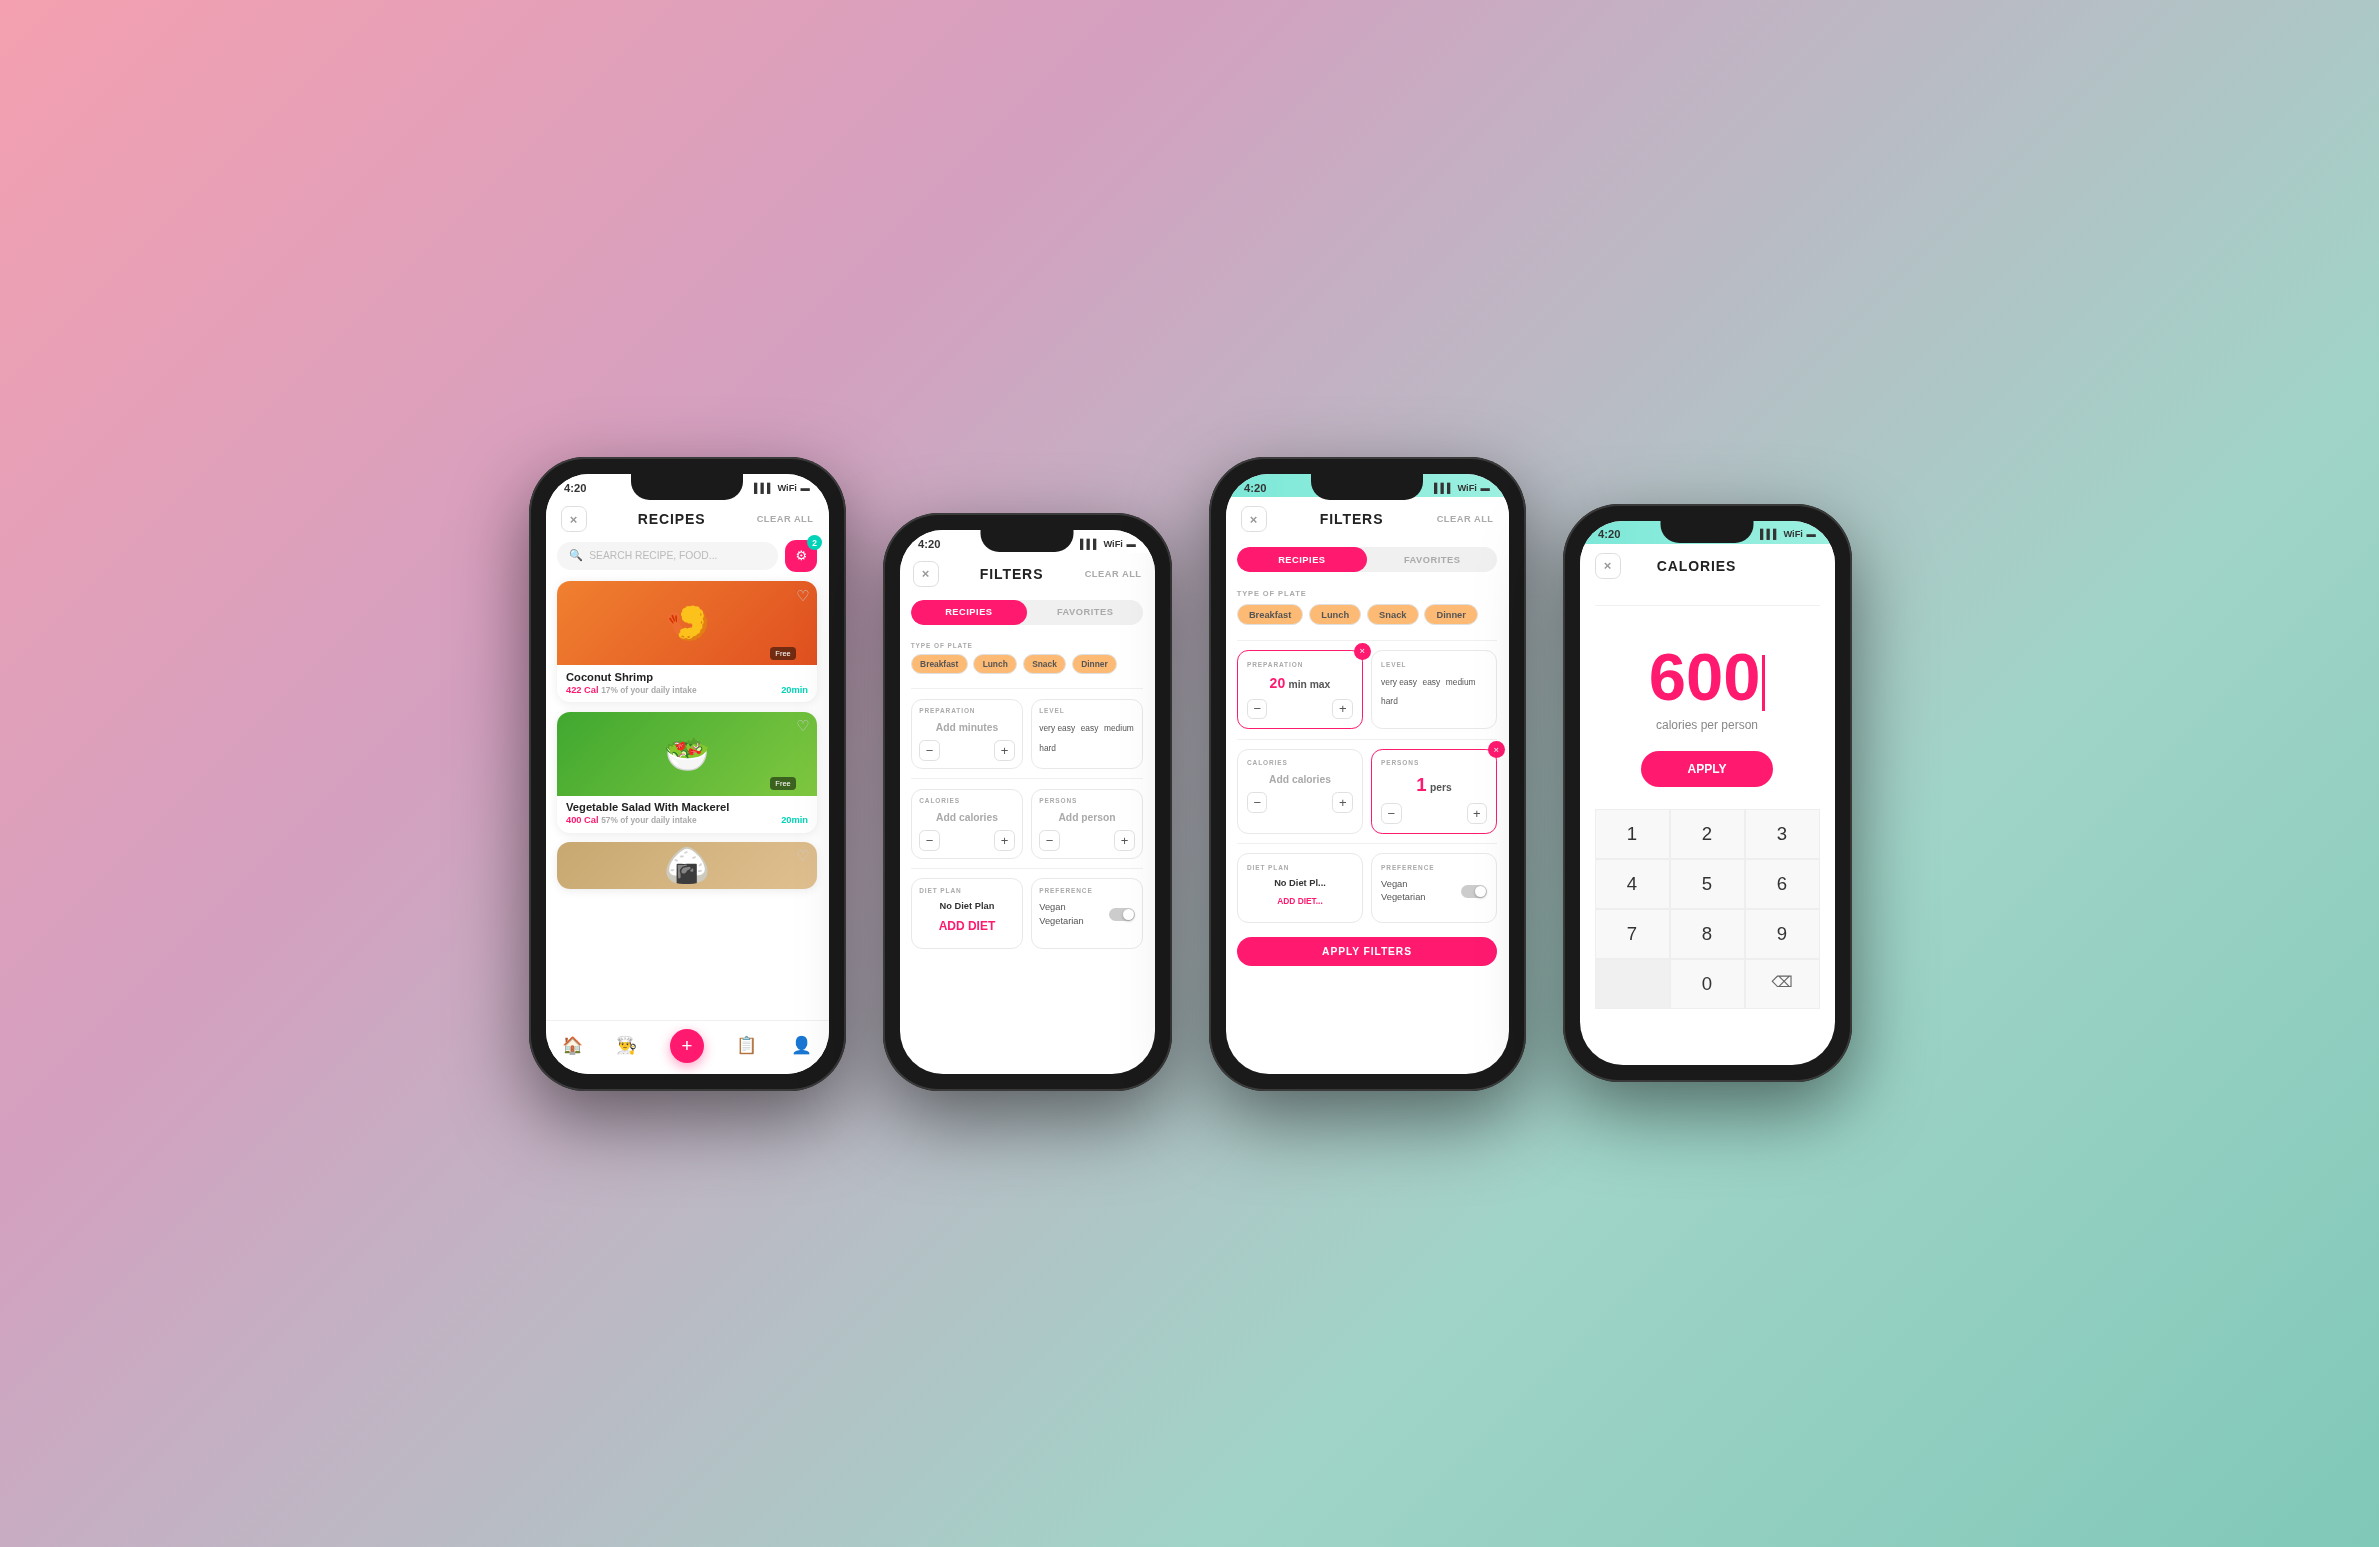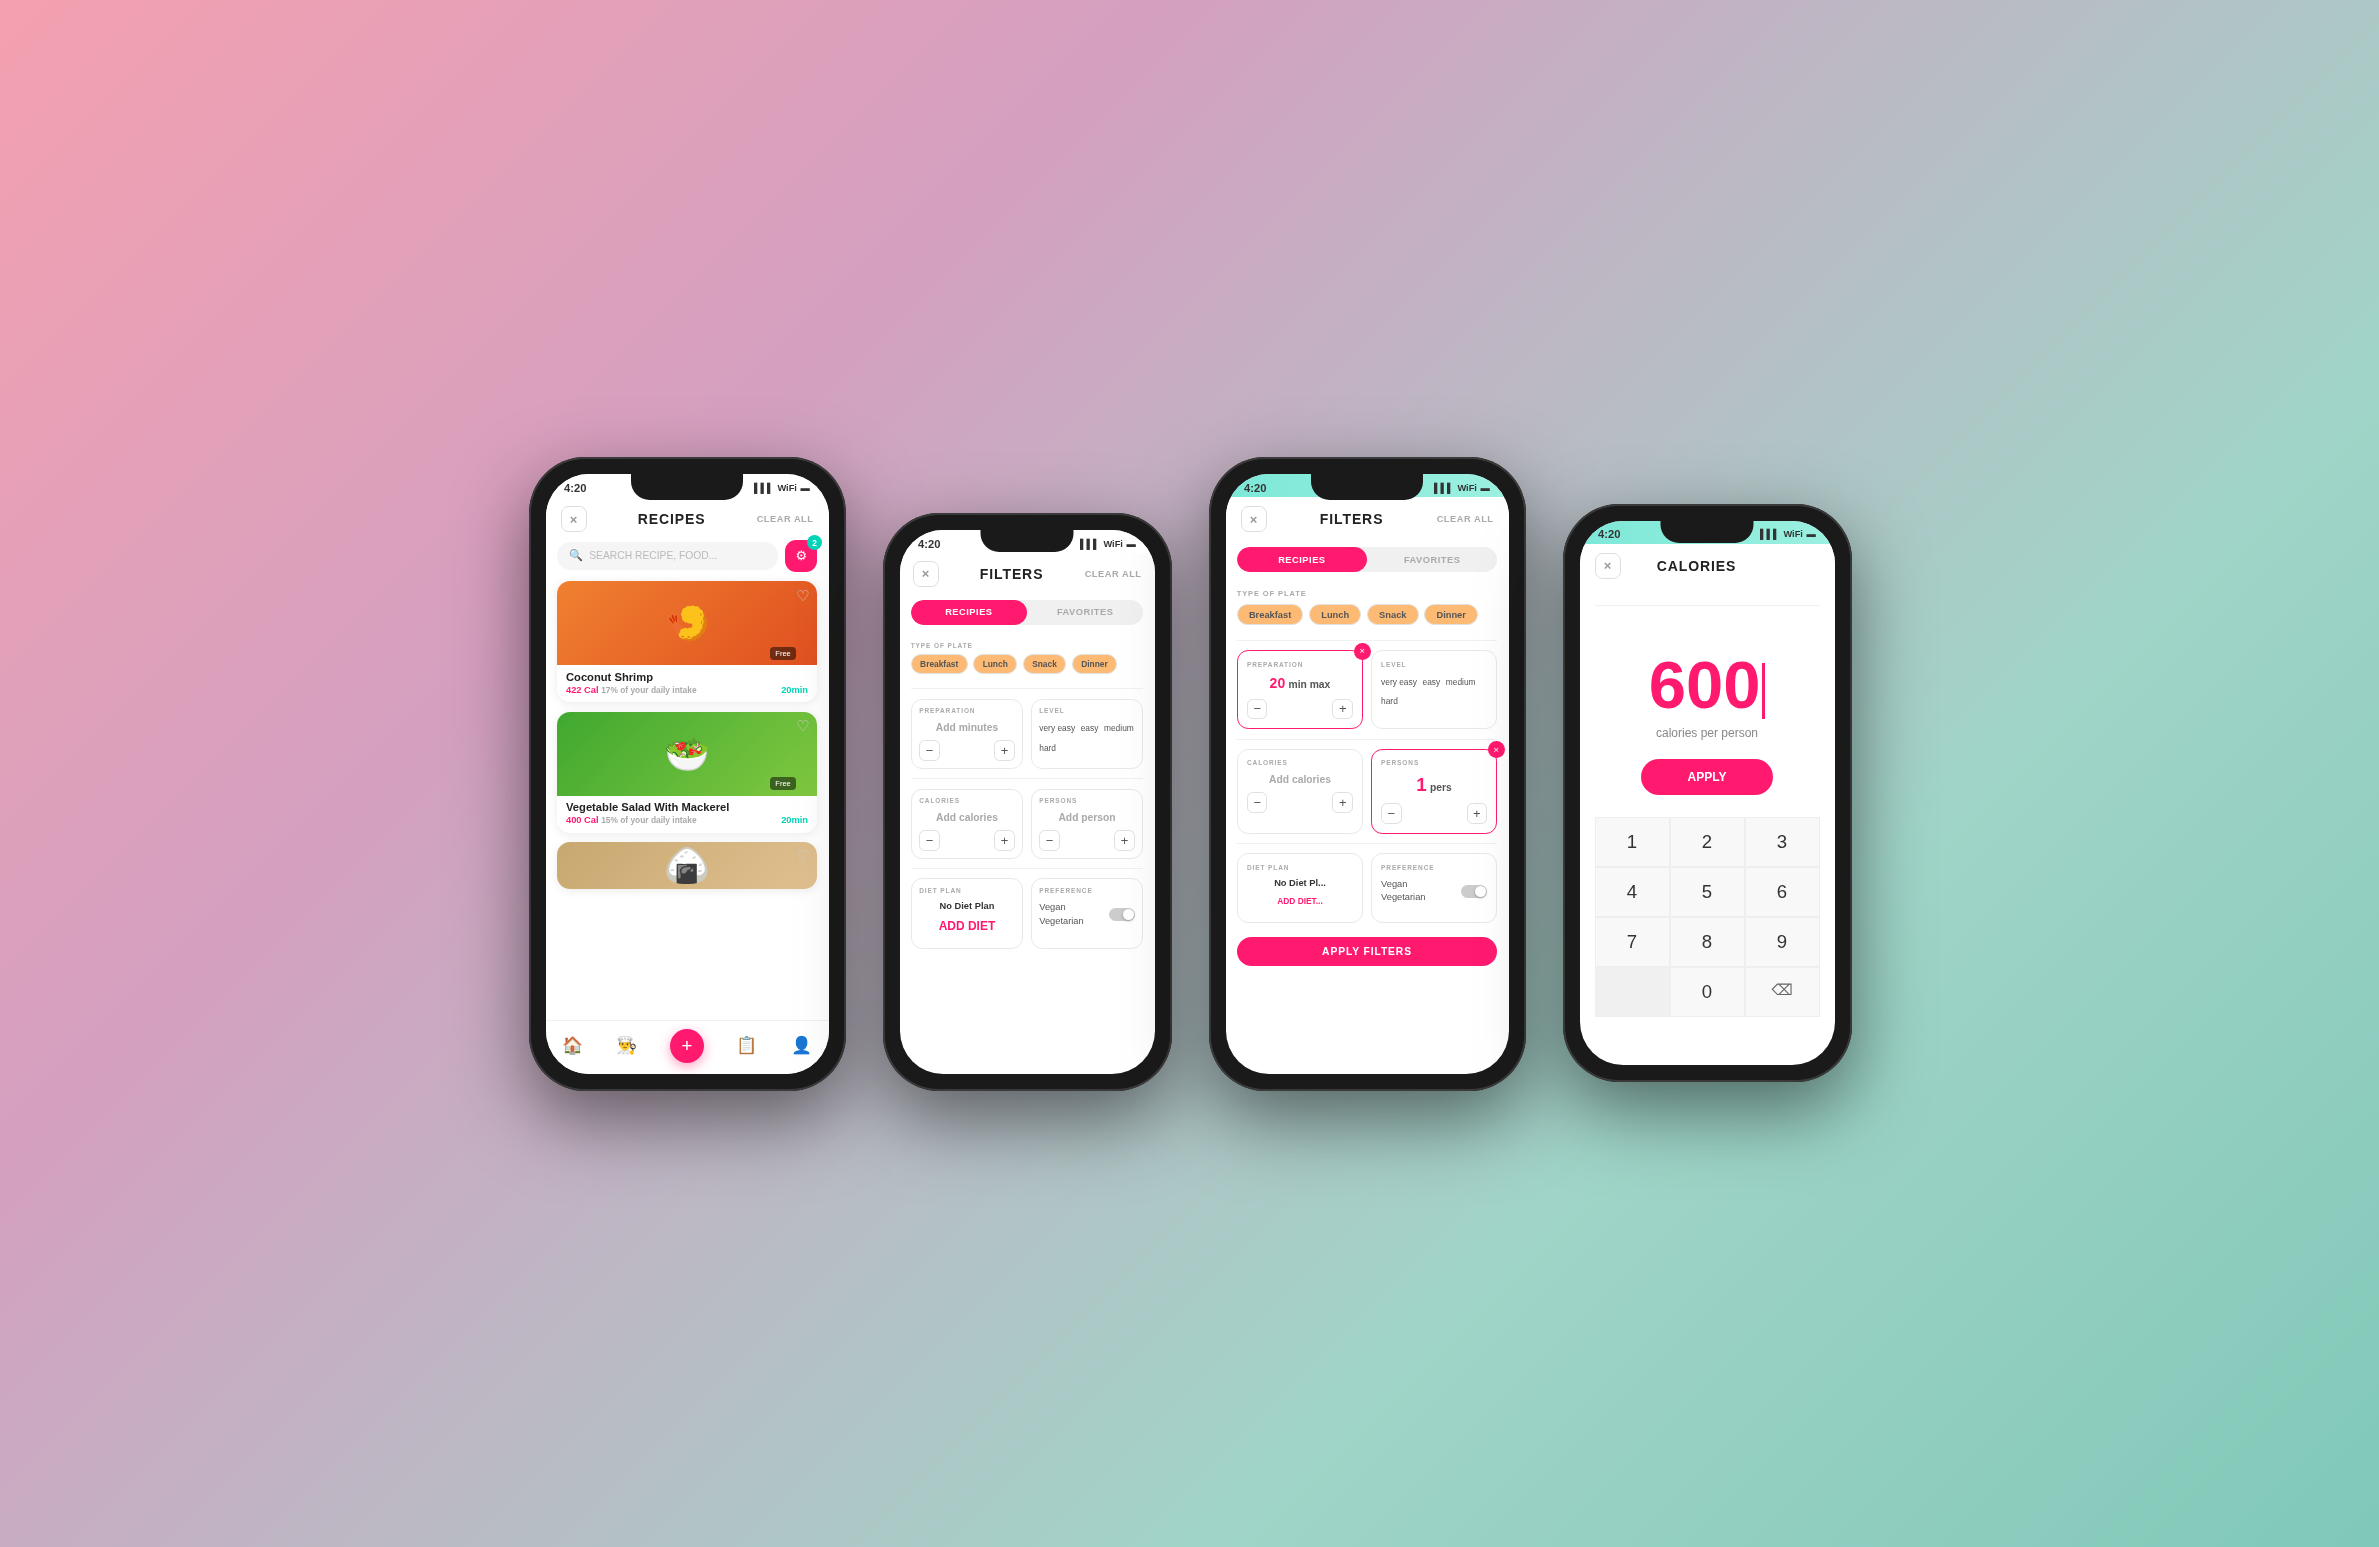--- a/index.html
+++ b/index.html
@@ -325,21 +325,21 @@
       display: flex;
       flex-direction: column;
       align-items: center;
       padding: 18.6px 15px;
     }
     .cal-number {
       font-size: 67px;
       font-weight: 800;
       color: #ff1a70;
       line-height: 1;
-      margin-top: 36px;
+      margin-top: 28px;
     }
     .cal-cursor {
       display: inline-block;
       width: 2.8px;
       height: 56px;
       background: #ff1a70;
       vertical-align: middle;
       margin-left: 1.9px;
       animation: blink 1s infinite;
     }
@@ -453,21 +453,21 @@
         <div class="recipe-img-placeholder salad">
           <span class="recipe-food-emoji">🥗</span>
           <span class="free-badge">Free</span>
         </div>
         <span class="heart-btn">♡</span>
         <div class="recipe-info">
           <div class="recipe-name">Vegetable Salad With Mackerel</div>
           <div class="recipe-meta">
             <span class="recipe-cal">
               <span>400 Cal</span>
-              <span style="color:#aaa;font-size:8.4px;">15% of your daily intake</span>
+              <span style="color:#aaa;font-size:8.4px;">57% of your daily intake</span>
             </span>
             <span class="recipe-time">20min</span>
           </div>
         </div>
       </div>
 
       <div class="recipe-card" style="margin-bottom:47px;">
         <div class="recipe-img-placeholder balls" style="height:47px;">
           <span class="recipe-food-emoji">🍙</span>
         </div>

